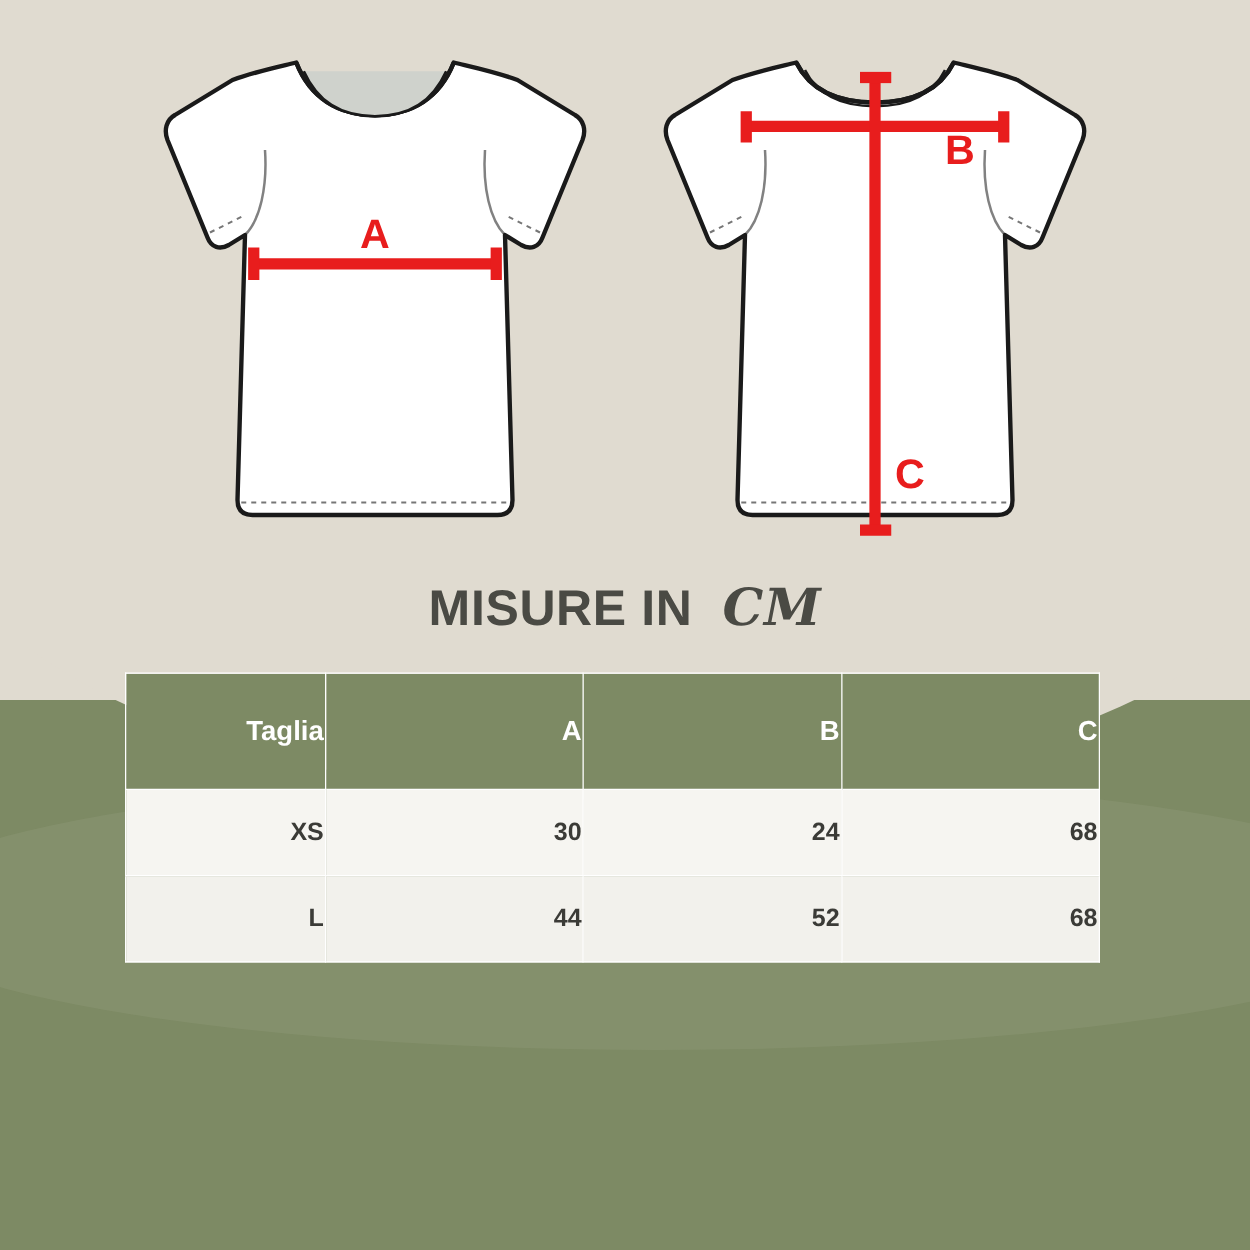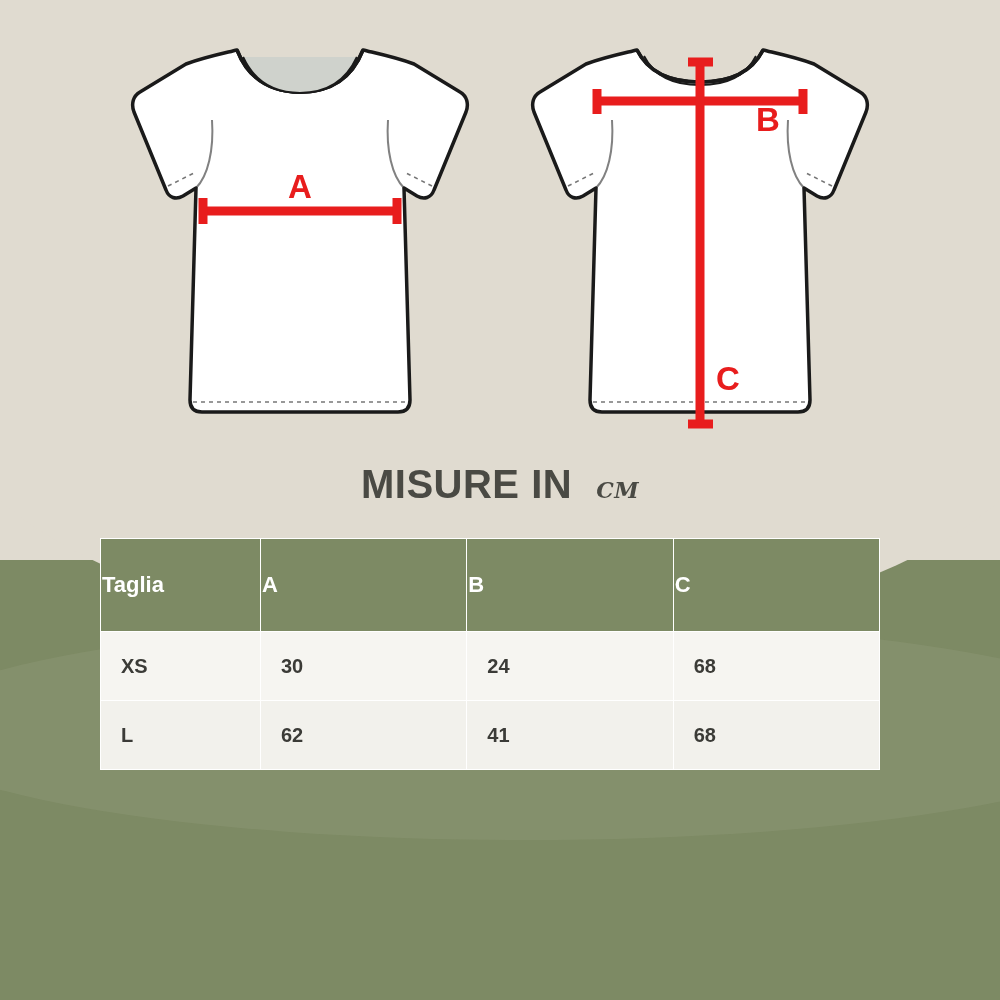--- a/index.html
+++ b/index.html
@@ -66,37 +66,37 @@
     text-align: center;
     font-size: 40px;
     font-weight: bold;
     color: #4a4a44;
     letter-spacing: .5px;
   }
   .title .cm {
     font-family: "DejaVu Serif", serif;
     font-style: italic;
     font-weight: bold;
-    font-size: 22px;
+    font-size: 41px;
     font-variant: small-caps;
     margin-left: 24px;
   }
 
   table.size-table {
     position: absolute;
     left: 100px;
     top: 538px;
     width: 780px;
     border-collapse: collapse;
     table-layout: fixed;
   }
   table.size-table th,
   table.size-table td {
     border: 1px solid #ffffff;
-    text-align: left;
+    text-align: right;
     font-size: 20px;
     font-weight: bold;
     height: 66px;
   }
   table.size-table thead th {
     background: #7d8a64;
     color: #ffffff;
     font-size: 22px;
     height: 90px;
   }
@@ -230,19 +230,19 @@
     </thead>
     <tbody>
       <tr>
         <td>XS</td>
         <td>30</td>
         <td>24</td>
         <td>68</td>
       </tr>
       <tr>
         <td>L</td>
-        <td>62</td>
-        <td>41</td>
+        <td>44</td>
+        <td>52</td>
         <td>68</td>
       </tr>
     </tbody>
   </table>
 </div>
 
 </body></html>

